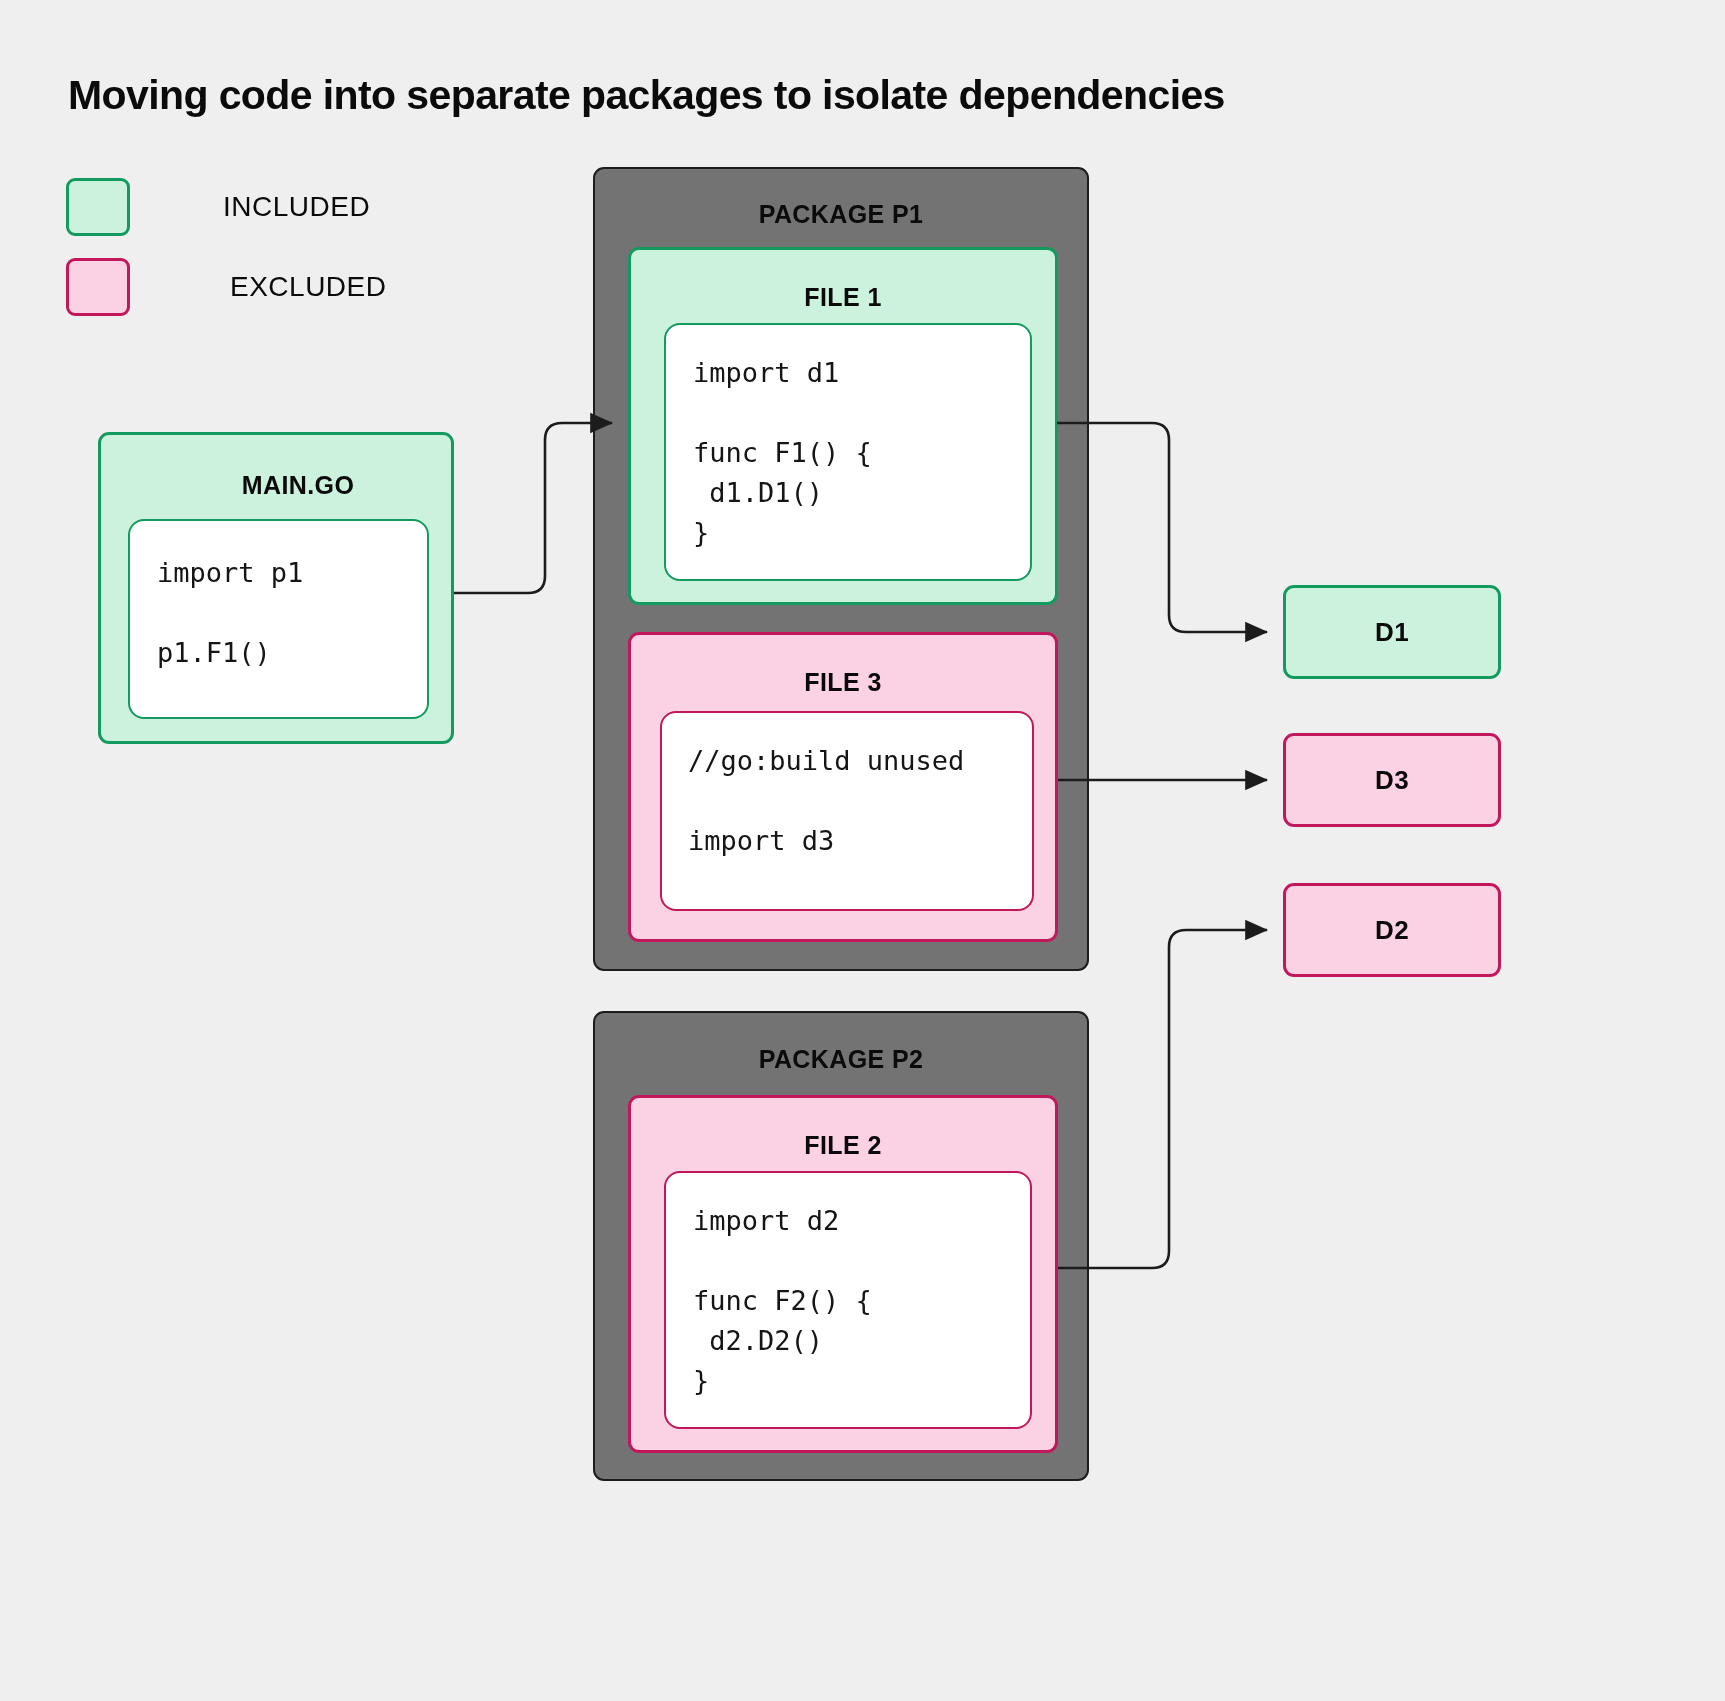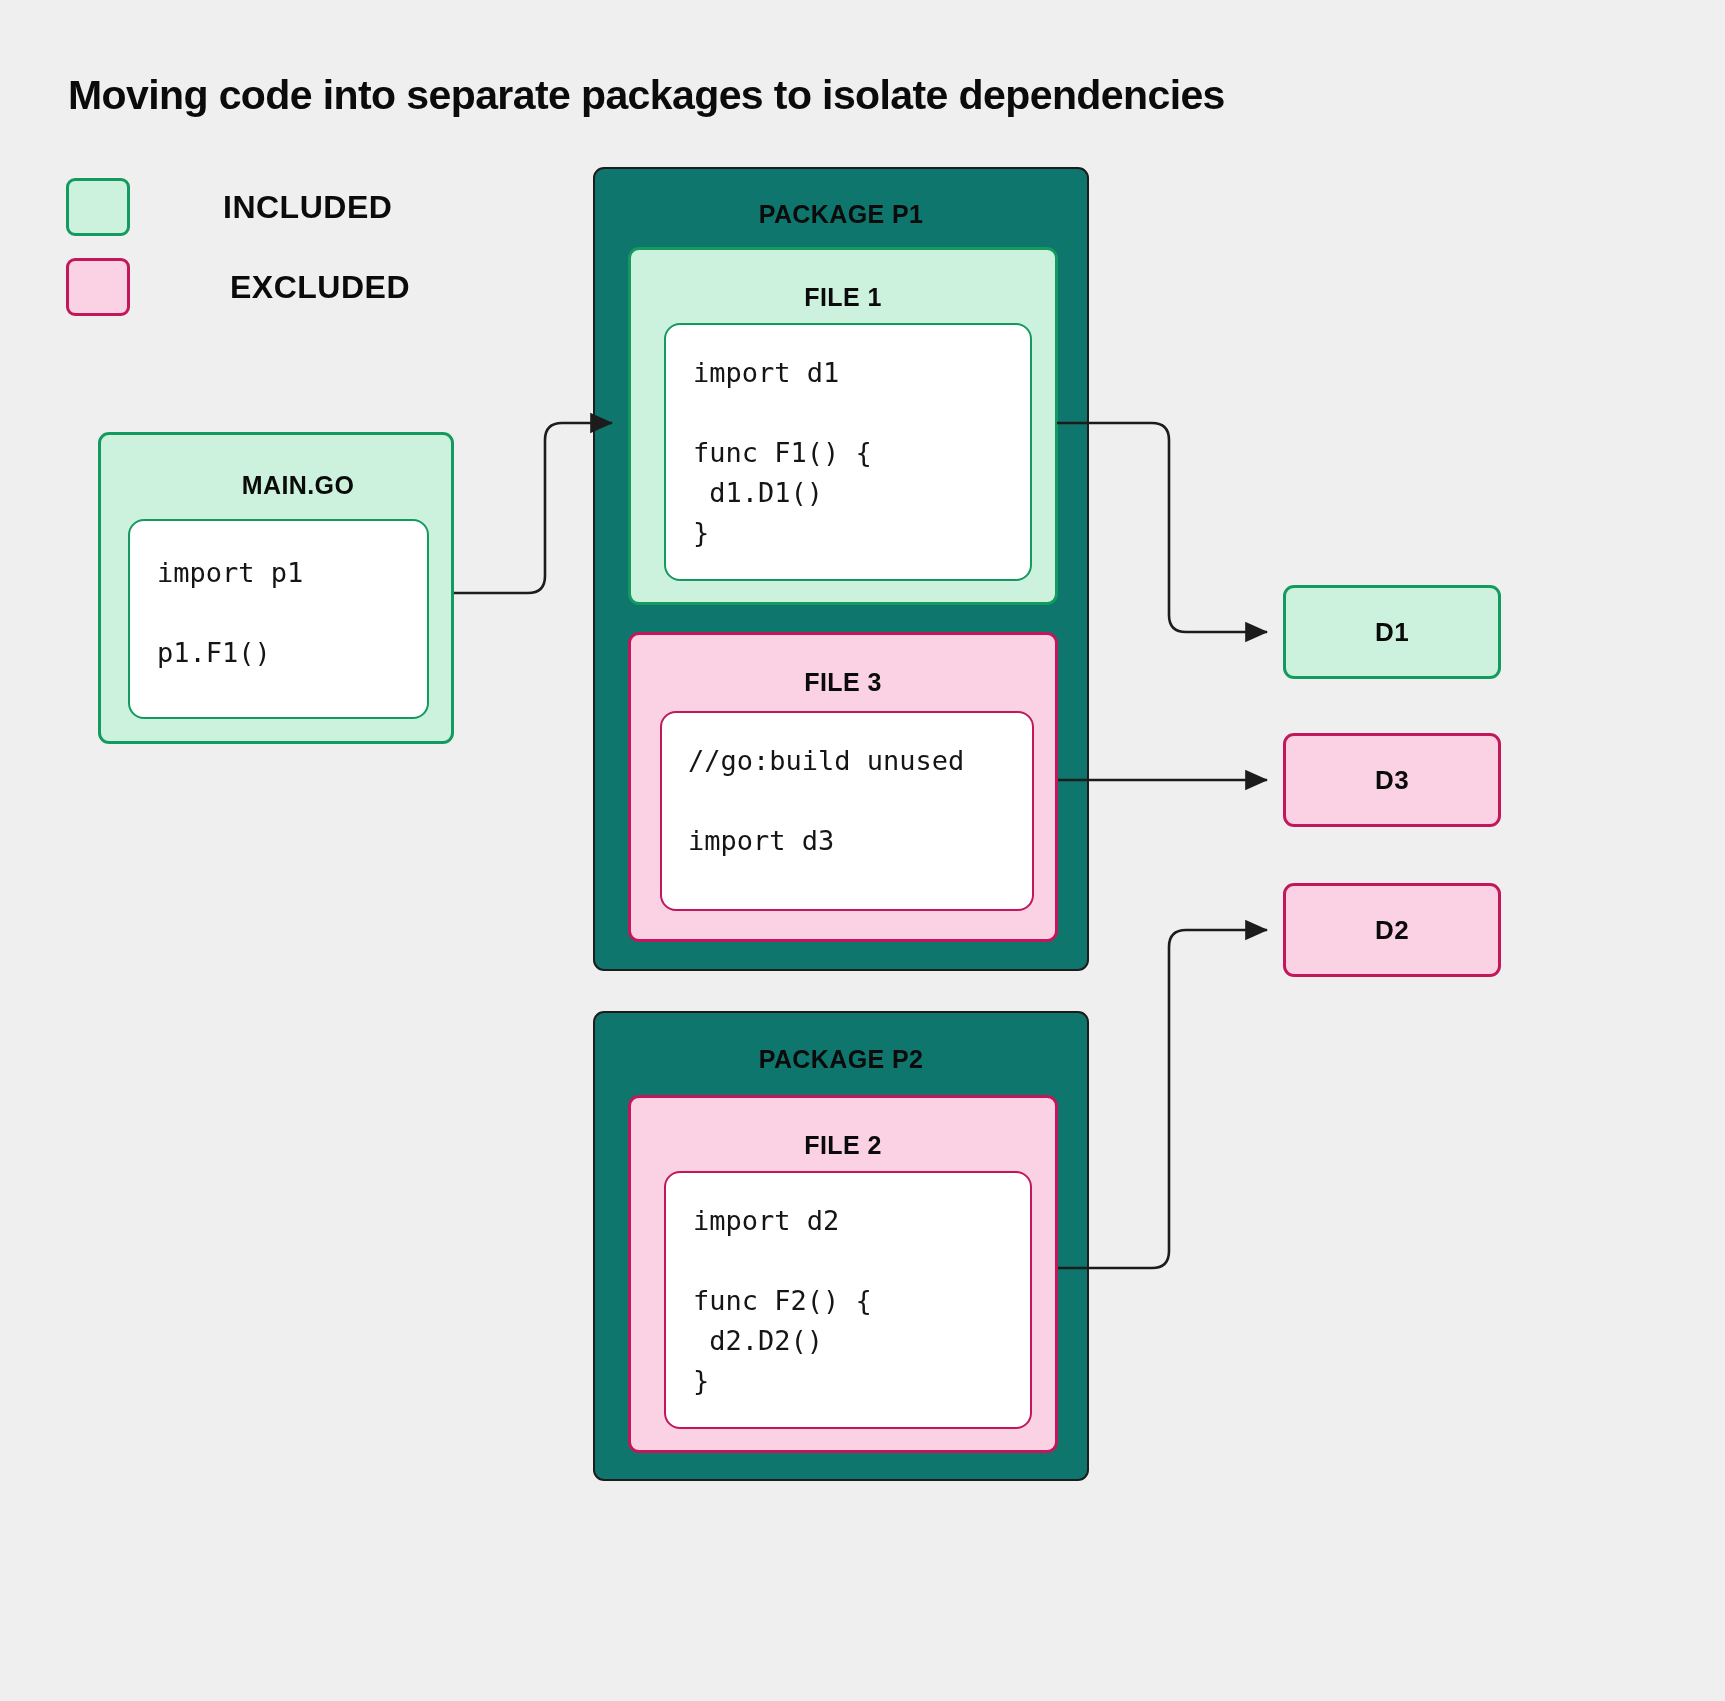--- a/index.html
+++ b/index.html
@@ -32,34 +32,34 @@
     display: flex;
     align-items: center;
   }
   .legend-swatch {
     width: 64px;
     height: 58px;
     border-radius: 9px;
     box-sizing: border-box;
   }
   .legend-label {
-    font-size: 32px;
-    font-weight: bold;
+    font-size: 28px;
+    font-weight: normal;
     letter-spacing: 0.5px;
     color: #0b0b0b;
   }
 
   
   .box {
     position: absolute;
     box-sizing: border-box;
     border-radius: 11px;
   }
   .pkg-box {
-    background: #0f766e;
+    background: #737373;
     border: 2.5px solid #1c1c1c;
   }
   .file-green {
     background: #ccf2dd;
     border: 3px solid #139a5e;
   }
   .file-pink {
     background: #fbd2e3;
     border: 3px solid #c2185b;
   }

